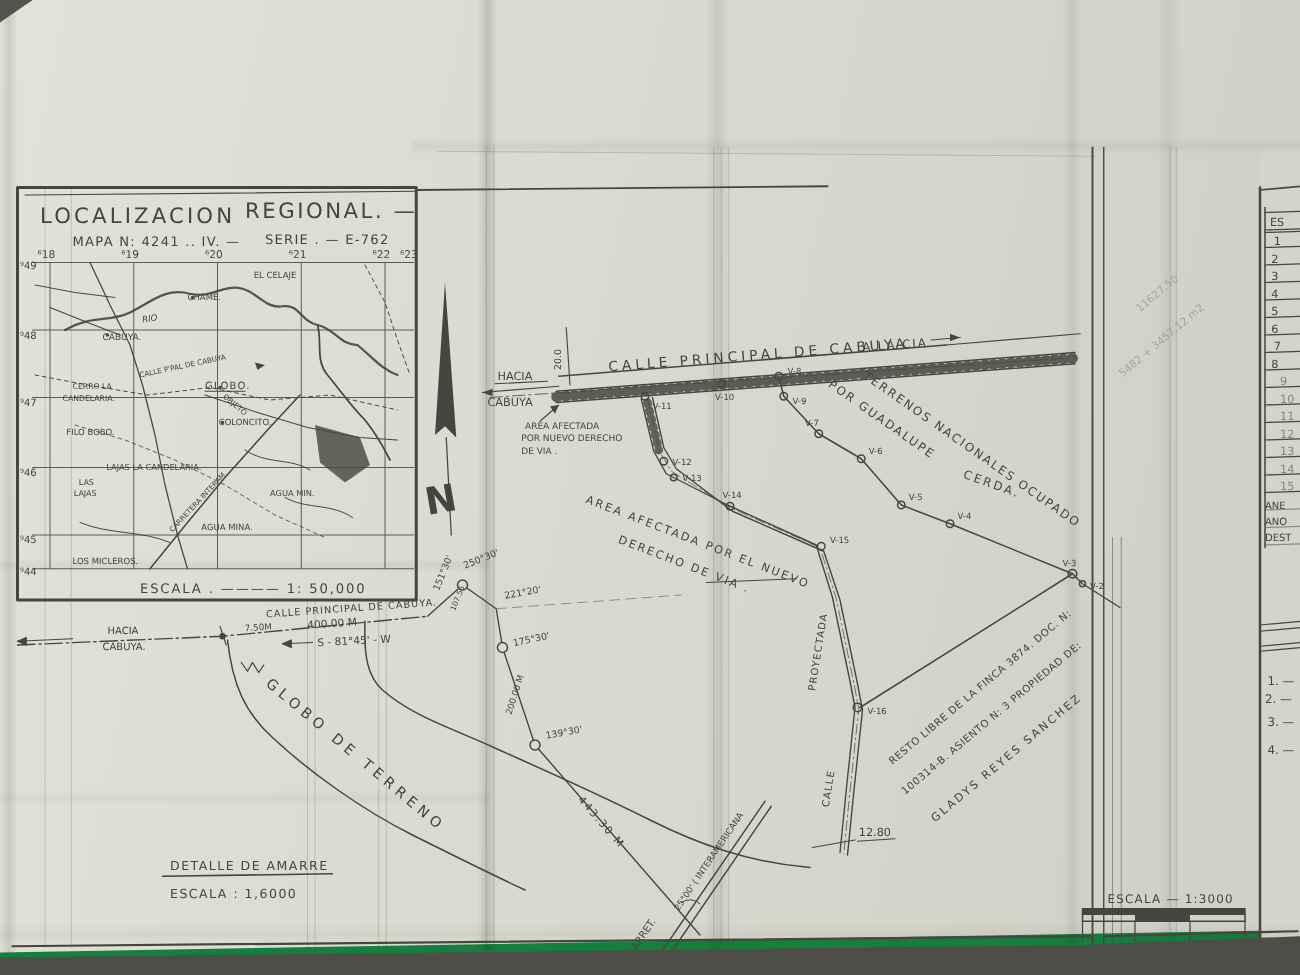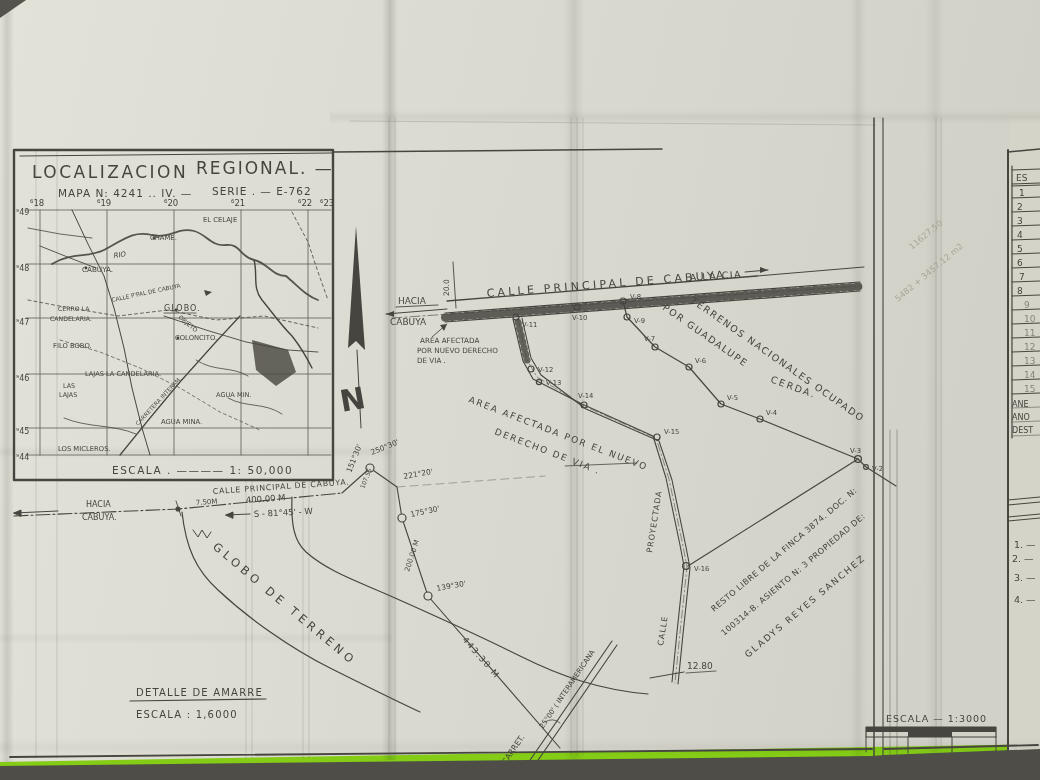--- a/index.html
+++ b/index.html
@@ -1,16 +1,16 @@
 <!DOCTYPE html>
 <html><head>
 <meta charset="utf-8">
 <style>
   html,body{margin:0;padding:0;background:#3e3d38;}
-  .stage{position:relative;width:1040px;height:780px;overflow:hidden;background:#84cc16;text-align:right;}
+  .stage{position:relative;width:1040px;height:780px;overflow:hidden;background:#15803d;text-align:right;}
   svg{position:absolute;left:0;top:0;}
   .ink{stroke:#46453f;fill:none;stroke-linecap:round;stroke-linejoin:round;}
   .hw{fill:#45443e;font-family:"DejaVu Sans",sans-serif;}
 </style>
 </head>
 <body>
 
 <div class="stage">
 <svg width="1040" height="780" viewBox="0 0 1040 780">
   <defs>

